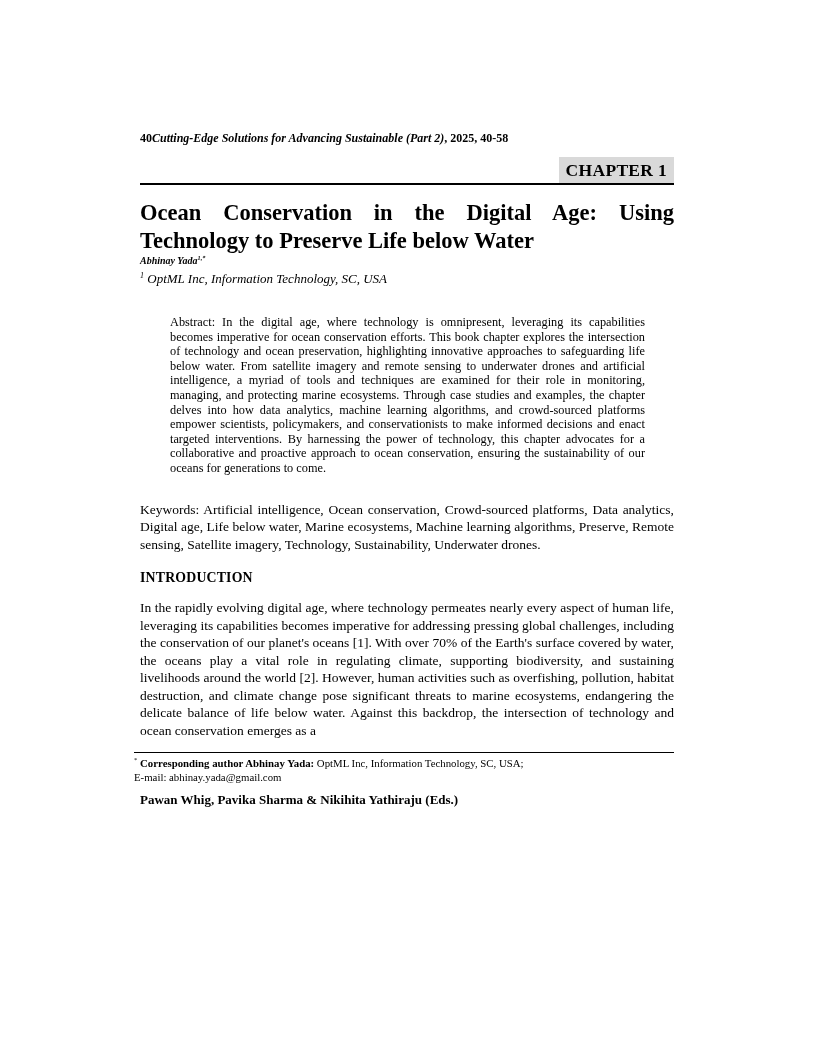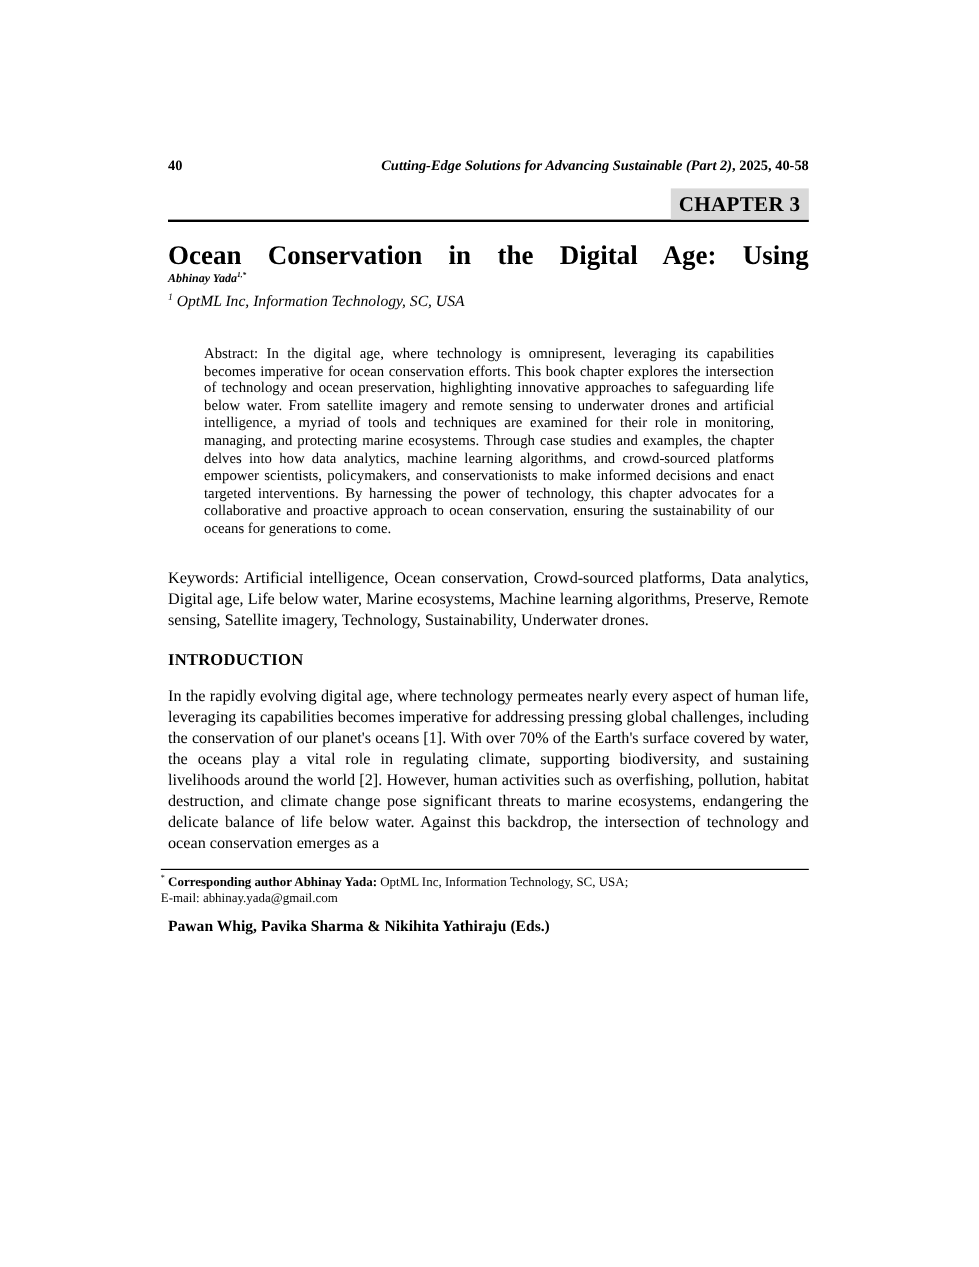--- a/index.html
+++ b/index.html
@@ -17,21 +17,21 @@
 
   
   .running-header {
     display: flex;
     align-items: baseline;
     font-size: 12px;
     font-weight: bold;
     height: 15px;
   }
   .running-header .pageno { flex: 0 0 auto; }
-  .running-header .rtitle { flex: 1 1 auto; text-align: right; white-space: nowrap; }
+  .running-header .rtitle { flex: 1 1 auto; text-align: left; white-space: nowrap; }
   .rtitle .it { font-style: italic; }
 
   
   .chapter-row {
     margin-top: 11px;
     text-align: right;
     border-bottom: 2px solid #000;
     line-height: 0;
   }
   .chapter-badge {
@@ -118,25 +118,26 @@
 <body>
 
 <div class="page">
 
   <div class="running-header">
     <span class="pageno">40</span>
     <span class="rtitle"><span class="it">Cutting-Edge Solutions for Advancing Sustainable (Part 2)</span><span>, 2025, 40-58</span></span>
   </div>
 
   <div class="chapter-row">
-    <span class="chapter-badge">CHAPTER 3</span>
+    <span class="chapter-badge">CHAPTER 1</span>
   </div>
 
   <h1 class="chapter-title">
     <div class="line1">Ocean Conservation in the Digital Age: Using</div>
+    <div class="line2">Technology to Preserve Life below Water</div>
   </h1>
 
   <div class="author-line"><span>Abhinay Yada</span><sup>1,*</sup></div>
 
   <div class="affiliation"><sup>1</sup> <span>OptML Inc, Information Technology, SC, USA</span></div>
 
   <div class="abstract"><b>Abstract:</b> <span>In the digital age, where technology is omnipresent, leveraging its capabilities becomes imperative for ocean conservation efforts. This book chapter explores the intersection of technology and ocean preservation, highlighting innovative approaches to safeguarding life below water. From satellite imagery and remote sensing to underwater drones and artificial intelligence, a myriad of tools and techniques are examined for their role in monitoring, managing, and protecting marine ecosystems. Through case studies and examples, the chapter delves into how data analytics, machine learning algorithms, and crowd-sourced platforms empower scientists, policymakers, and conservationists to make informed decisions and enact targeted interventions. By harnessing the power of technology, this chapter advocates for a collaborative and proactive approach to ocean conservation, ensuring the sustainability of our oceans for generations to come.</span></div>
 
   <div class="keywords"><b>Keywords:</b> <span>Artificial intelligence, Ocean conservation, Crowd-sourced platforms, Data analytics, Digital age, Life below water, Marine ecosystems, Machine learning algorithms, Preserve, Remote sensing, Satellite imagery, Technology, Sustainability, Underwater drones.</span></div>
 

